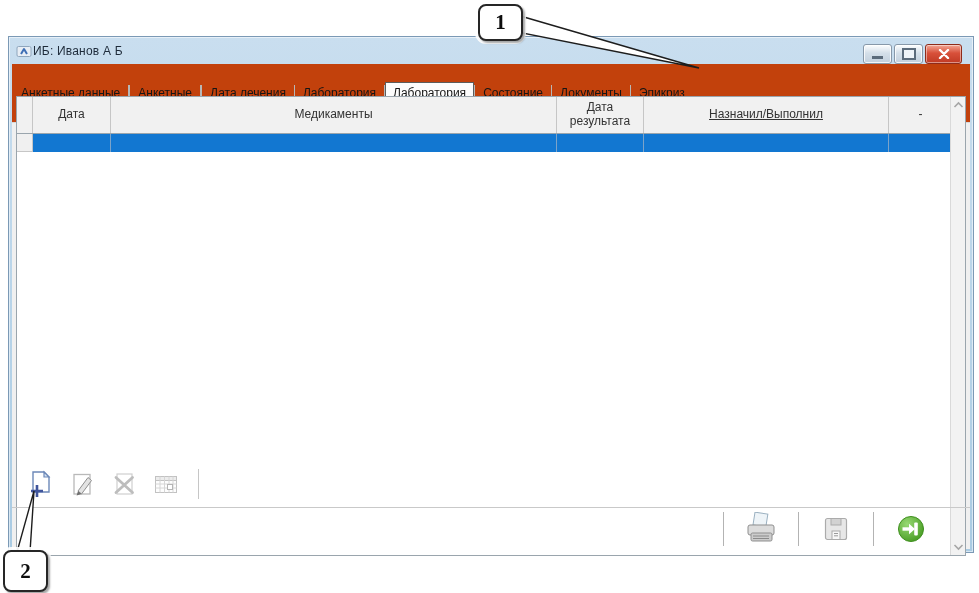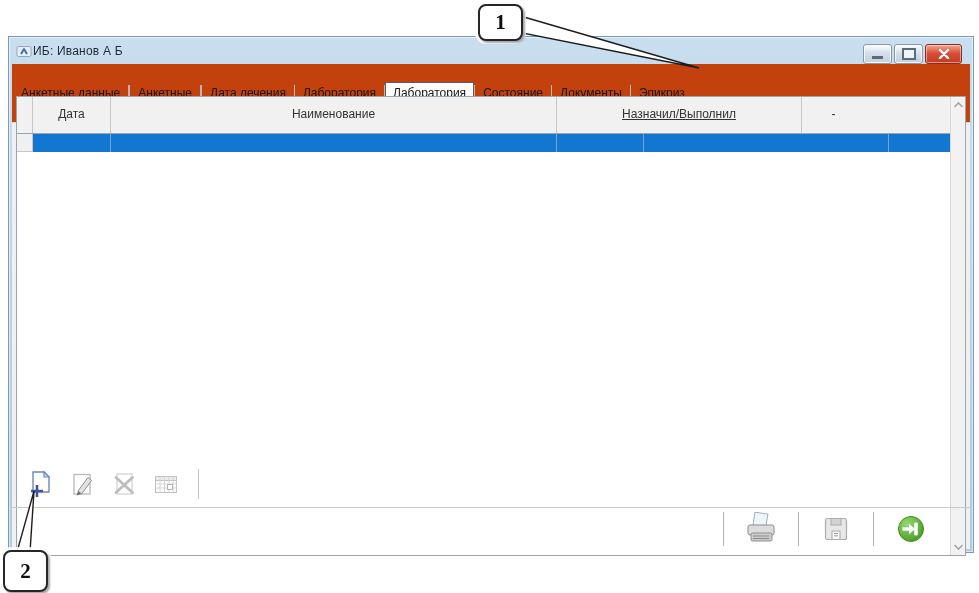--- a/index.html
+++ b/index.html
@@ -137,21 +137,22 @@
         <div class="tab-sep"></div>
       <div class="tab">Документы</div>
         <div class="tab-sep"></div>
       <div class="tab">Эпикриз</div>
     </div>
 
     <div class="table">
       <div class="thead">
         <div class="th w0"></div>
         <div class="th w1">Дата</div>
-        <div class="th w2">Наименование</div>
+        <div class="th w2">Медикаменты</div>
+        <div class="th w3">Дата результата</div>
         <div class="th w4">Назначил/Выполнил</div>
         <div class="th w5">-</div>
       </div>
       <div class="trow">
         <div class="td rowhead w0"></div>
         <div class="td sel w1"></div>
         <div class="td sel w2"></div>
         <div class="td sel w3"></div>
         <div class="td sel w4"></div>
         <div class="td sel w5"></div>

